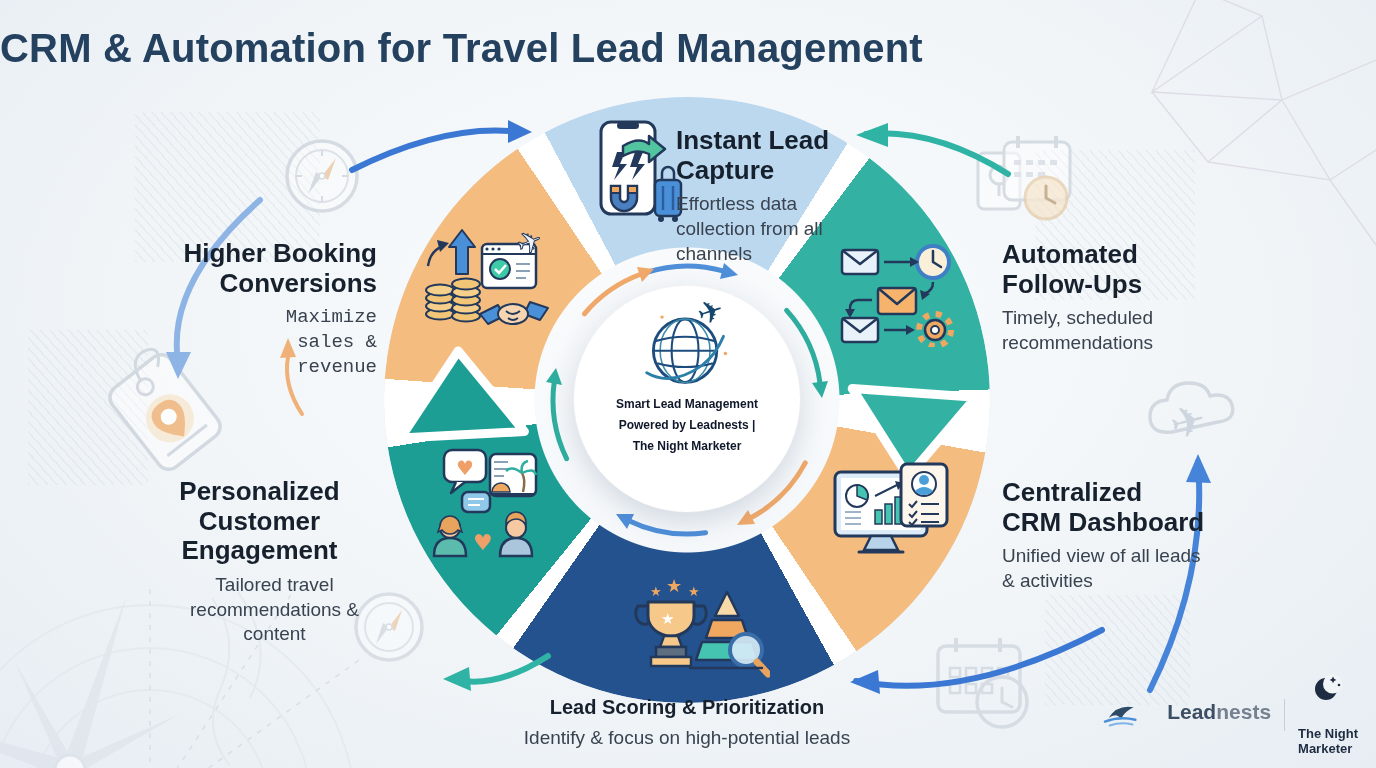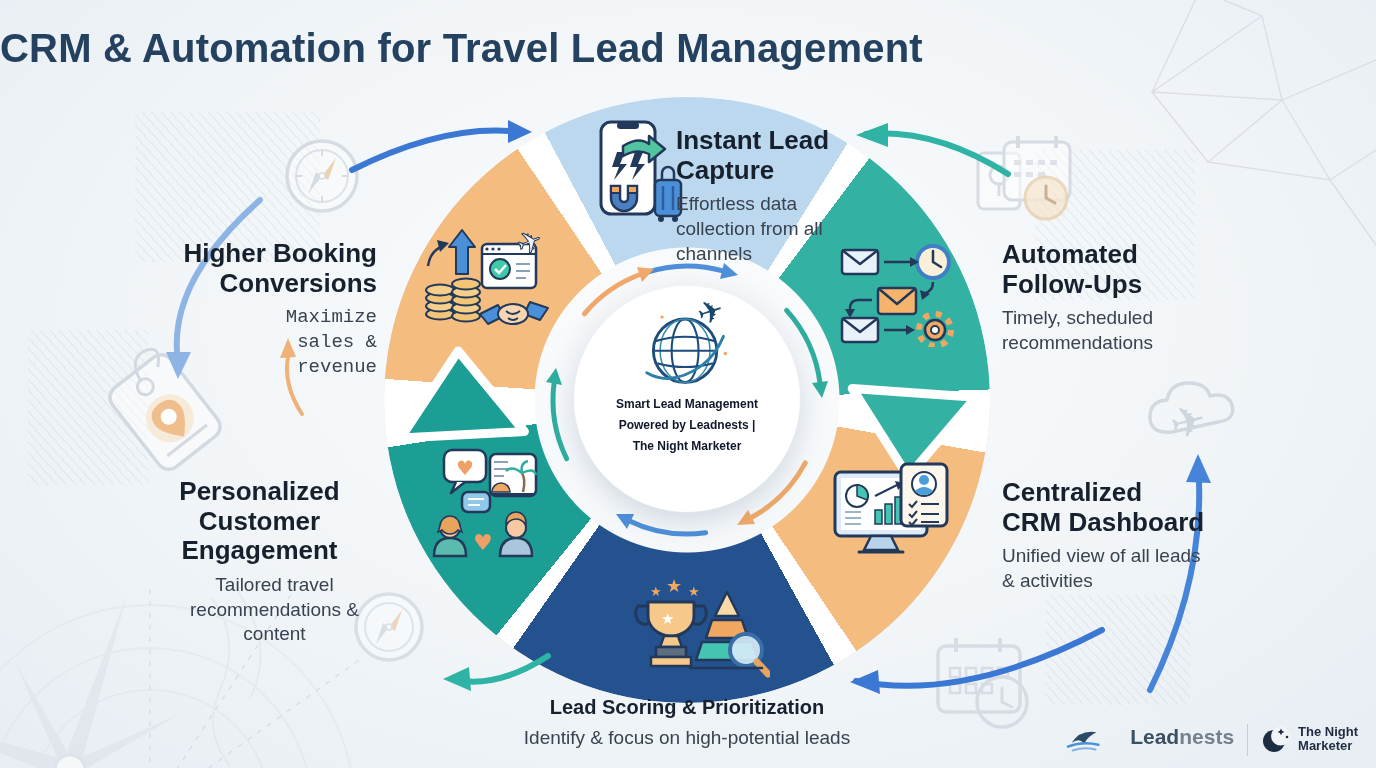--- a/index.html
+++ b/index.html
@@ -64,21 +64,21 @@
   .overlay,.bg-decor{position:absolute;left:0;top:0;}
   .seg-icon{position:absolute;}
   .hatch{position:absolute;opacity:.45;
     background:repeating-linear-gradient(48deg, rgba(178,190,202,.38) 0 1.5px, transparent 1.5px 7px);}
   
   .footer{position:absolute;right:18px;bottom:12px;display:flex;align-items:center;gap:13px;}
   .brand-group{display:flex;align-items:flex-start;gap:22px;}
   .brand{font-size:21px;font-weight:700;color:#3c4f63;}
   .brand .lt{color:#75818f;}
   .footer-divider{width:1px;height:32px;background:#c7ced6;}
-  .night-group{display:flex;align-items:flex-start;gap:7px;}
+  .night-group{display:flex;align-items:center;gap:24px;flex-direction:column;}
   .night-text{font-size:13px;line-height:1.1;font-weight:700;color:#1e2c42;}
   .night-text span{display:block;}
 </style>
 </head>
 <body>
 
 <div class="canvas">
 
   <div class="hatch" style="left:135px;top:112px;width:185px;height:150px;"></div>
   <div class="hatch" style="left:28px;top:330px;width:120px;height:155px;"></div>

